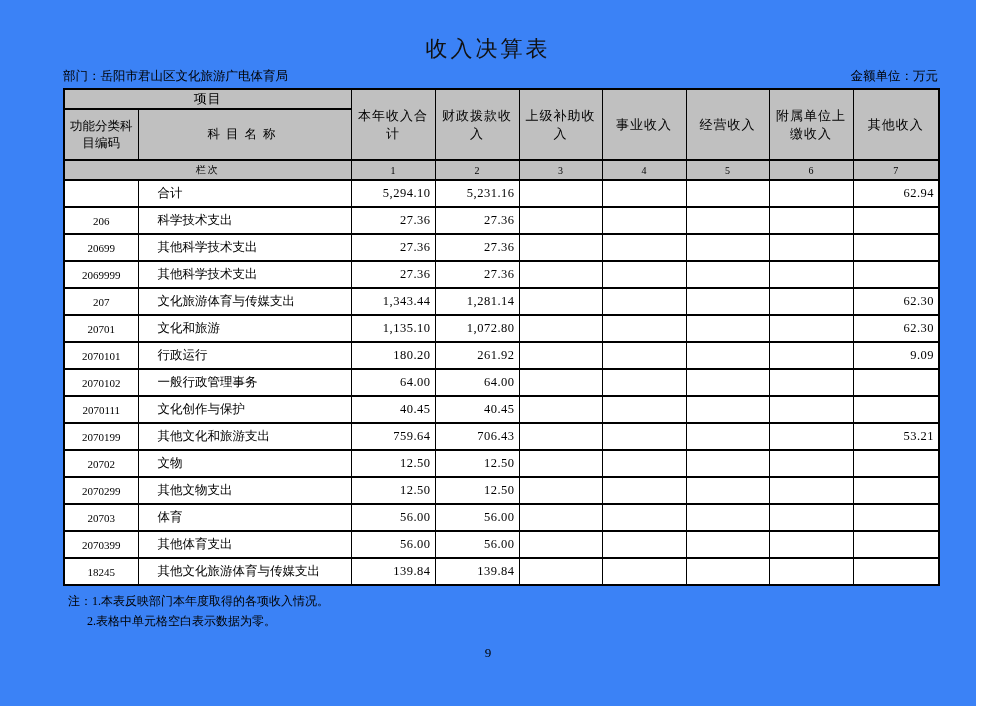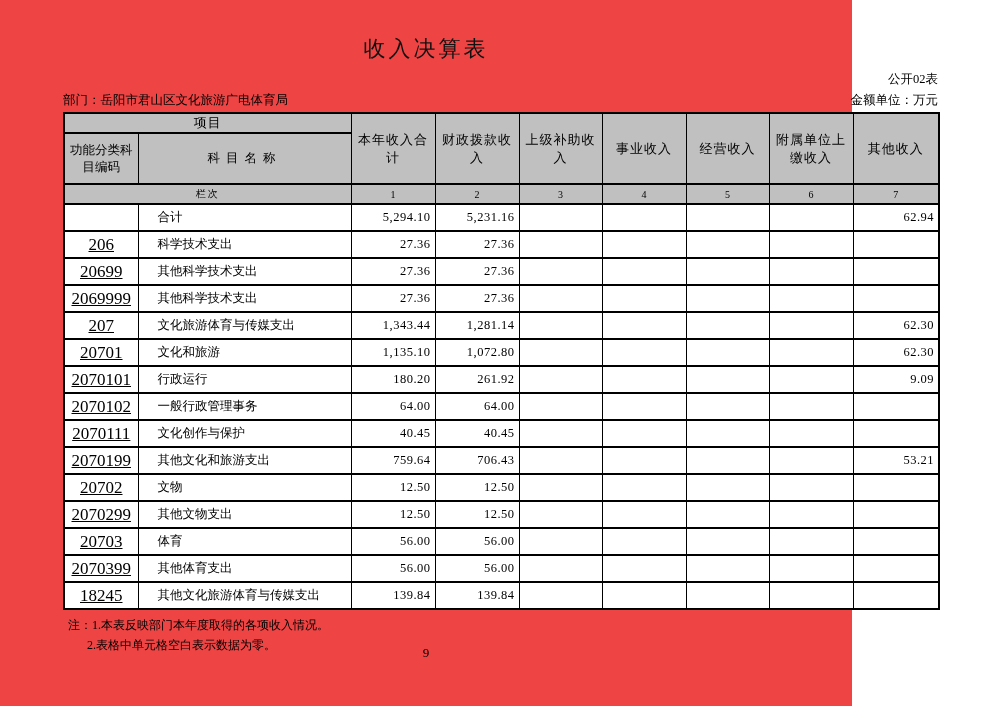--- a/index.html
+++ b/index.html
@@ -4,21 +4,21 @@
 <style>
   * { margin: 0; padding: 0; box-sizing: border-box; }
   html, body { background: #ffffff; }
   body {
     width: 1000px; height: 706px;
     font-family: "Liberation Serif", "DejaVu Serif", serif;
     color: #000;
     position: relative;
     overflow: hidden;
   }
-  .page { position: relative; width: 852px; height: 706px; background: #ef4444; }
+  .page { position: relative; width: 976px; height: 706px; background: #3b82f6; }
 
   .title {
     text-align: center;
     padding-top: 34px;
     font-size: 22px;
     letter-spacing: 3px;
     color: #111;
   }
   .doc-label {
     width: 875px;
@@ -51,21 +51,21 @@
     vertical-align: middle;
   }
   thead th { background: #c0c0c0; text-align: center; padding: 0 1px; margin-left: 44px; }
   tr.project-row th { height: 18px; font-size: 13px; letter-spacing: 1px; }
   tr.subhead-row th { height: 51px; line-height: 1.35; }
   th.name-head { letter-spacing: 6px; }
   tr.lanci-row th { height: 20px; font-size: 10px; letter-spacing: 2px; }
   tr.lanci-row th.colnum { letter-spacing: 0; }
 
   tbody td { height: 27px; background: #fff; }
-  tbody td.code { text-align: center; font-size: 17px; text-decoration: underline; }
+  tbody td.code { text-align: center; font-size: 11px; }
   tbody td.name { text-align: left; padding-left: 19px; }
   tbody td.num  { text-align: right; padding-right: 4px; font-size: 12.5px; letter-spacing: 0.5px; }
 
   .notes {
     width: 880px;
     margin: 5px 0 0 68px;
     font-size: 12px;
     line-height: 20px;
   }
   .notes .note-2 { padding-left: 19px; }
@@ -78,21 +78,20 @@
     font-size: 13px;
   }
 </style>
 </head>
 <body>
 
 <div class="page">
 
   <div class="title">收入决算表</div>
 
-  <div class="doc-label">公开02表</div>
 
   <div class="meta-row">
     <span>部门：岳阳市君山区文化旅游广电体育局</span>
     <span>金额单位：万元</span>
   </div>
 
   <table class="grid">
     <colgroup>
       <col style="width:74px">
       <col style="width:213px">

